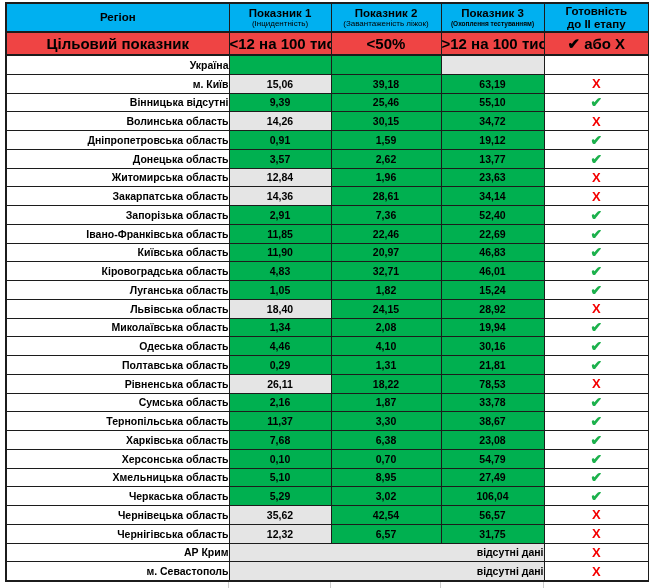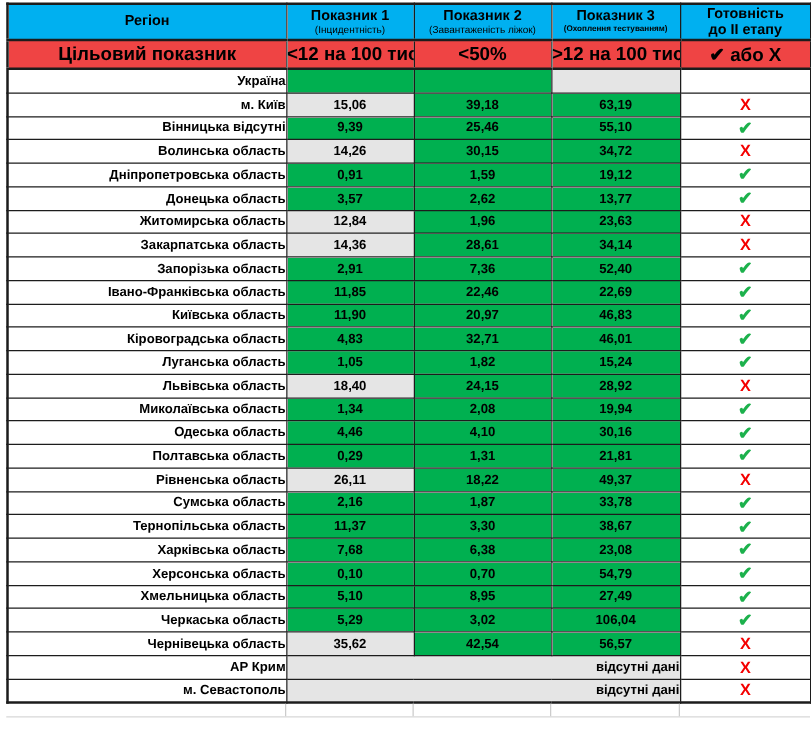--- a/index.html
+++ b/index.html
@@ -189,21 +189,21 @@
           <td class="reg">Полтавська область</td>
           <td class="val bg-green">0,29</td>
           <td class="val bg-green">1,31</td>
           <td class="val bg-green">21,81</td>
           <td class="stat"><span class="ok">✔</span></td>
         </tr>
         <tr>
           <td class="reg">Рівненська область</td>
           <td class="val bg-yellow">26,11</td>
           <td class="val bg-green">18,22</td>
-          <td class="val bg-green">49,37</td>
+          <td class="val bg-green">78,53</td>
           <td class="stat"><span class="no">Х</span></td>
         </tr>
         <tr>
           <td class="reg">Сумська область</td>
           <td class="val bg-green">2,16</td>
           <td class="val bg-green">1,87</td>
           <td class="val bg-green">33,78</td>
           <td class="stat"><span class="ok">✔</span></td>
         </tr>
         <tr>
@@ -239,20 +239,27 @@
           <td class="val bg-green">5,29</td>
           <td class="val bg-green">3,02</td>
           <td class="val bg-green">106,04</td>
           <td class="stat"><span class="ok">✔</span></td>
         </tr>
         <tr>
           <td class="reg">Чернівецька область</td>
           <td class="val bg-yellow">35,62</td>
           <td class="val bg-green">42,54</td>
           <td class="val bg-green">56,57</td>
+          <td class="stat"><span class="no">Х</span></td>
+        </tr>
+        <tr>
+          <td class="reg">Чернігівська область</td>
+          <td class="val bg-yellow">12,32</td>
+          <td class="val bg-green">6,57</td>
+          <td class="val bg-green">31,75</td>
           <td class="stat"><span class="no">Х</span></td>
         </tr>
         <tr>
           <td class="reg">АР Крим</td>
           <td colspan="3" class="center bg-yellow">відсутні дані</td>
           <td class="stat"><span class="no">Х</span></td>
         </tr>
         <tr>
           <td class="reg">м. Севастополь</td>
           <td colspan="3" class="center bg-yellow">відсутні дані</td>

